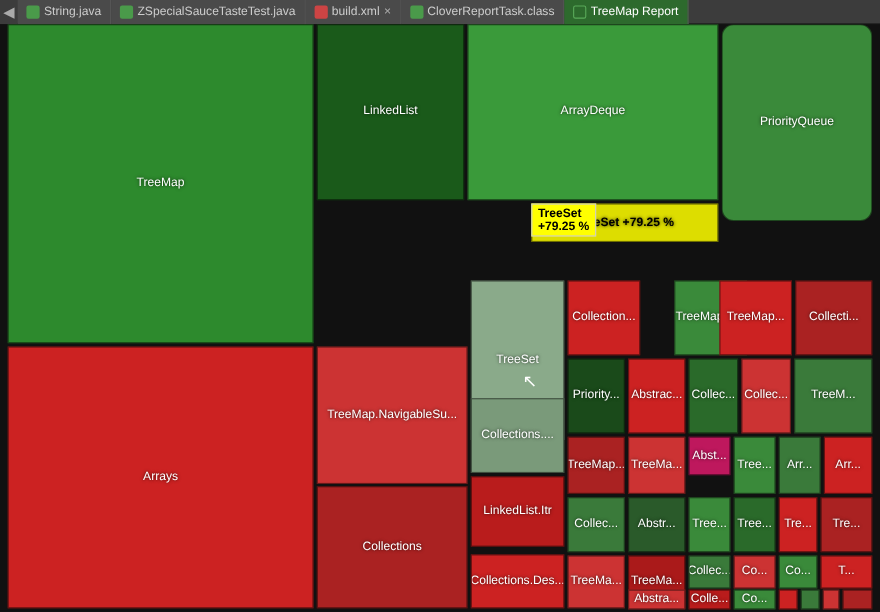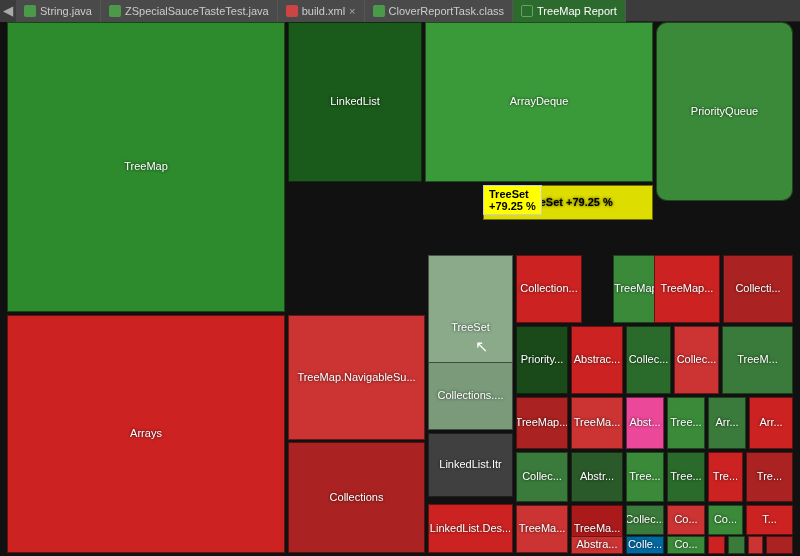--- a/index.html
+++ b/index.html
@@ -145,25 +145,25 @@
     </div>
     <div class="tm-cell" style="left: 288px; top: 293px; width: 137px; height: 125px; background: rgb(204, 51, 51);">
       <span>TreeMap.NavigableSu...</span>
     </div>
     <div class="tm-cell" style="left: 428px; top: 233px; width: 85px; height: 145px; background: rgb(138, 170, 138);">
       <span>TreeSet</span>
     </div>
     <div class="tm-cell" style="left: 428px; top: 340px; width: 85px; height: 68px; background: rgb(122, 154, 122);">
       <span>Collections....</span>
     </div>
-    <div class="tm-cell" style="left: 428px; top: 411px; width: 85px; height: 64px; background: #404040;">
+    <div class="tm-cell" style="left: 428px; top: 411px; width: 85px; height: 64px; background: #b91c1c;">
       <span>LinkedList.Itr</span>
     </div>
     <div class="tm-cell" style="left: 428px; top: 482px; width: 85px; height: 49px; background: rgb(204, 34, 34);">
-      <span>LinkedList.Des...</span>
+      <span>Collections.Des...</span>
     </div>
     <div class="tm-cell" style="left: 516px; top: 233px; width: 66px; height: 68px; background: rgb(204, 34, 34);">
       <span>Collection...</span>
     </div>
     <div class="tm-cell" style="left: 613px; top: 233px; width: 66px; height: 68px; background: rgb(58, 138, 58);">
       <span>TreeMap.N...</span>
     </div>
     <div class="tm-cell" style="left: 654px; top: 233px; width: 66px; height: 68px; background: rgb(204, 34, 34);">
       <span>TreeMap...</span>
     </div>
@@ -184,21 +184,21 @@
     </div>
     <div class="tm-cell" style="left: 722px; top: 304px; width: 71px; height: 68px; background: rgb(58, 122, 58);">
       <span>TreeM...</span>
     </div>
     <div class="tm-cell" style="left: 516px; top: 375px; width: 52px; height: 52px; background: rgb(170, 34, 34);">
       <span>TreeMap...</span>
     </div>
     <div class="tm-cell" style="left: 571px; top: 375px; width: 52px; height: 52px; background: rgb(204, 51, 51);">
       <span>TreeMa...</span>
     </div>
-    <div class="tm-cell" style="left: 626px; top: 375px; width: 38px; height: 52px; background: #ec4899;">
+    <div class="tm-cell" style="left: 626px; top: 375px; width: 38px; height: 35px; background: #be185d;">
       <span>Abst...</span>
     </div>
     <div class="tm-cell" style="left: 667px; top: 375px; width: 38px; height: 52px; background: rgb(58, 138, 58);">
       <span>Tree...</span>
     </div>
     <div class="tm-cell" style="left: 708px; top: 375px; width: 38px; height: 52px; background: rgb(58, 122, 58);">
       <span>Arr...</span>
     </div>
     <div class="tm-cell" style="left: 749px; top: 375px; width: 44px; height: 52px; background: rgb(204, 34, 34);">
       <span>Arr...</span>
@@ -235,21 +235,21 @@
     </div>
     <div class="tm-cell" style="left: 708px; top: 483px; width: 35px; height: 30px; background: rgb(58, 138, 58);">
       <span>Co...</span>
     </div>
     <div class="tm-cell" style="left: 746px; top: 483px; width: 47px; height: 30px; background: rgb(204, 34, 34);">
       <span>T...</span>
     </div>
     <div class="tm-cell" style="left: 571px; top: 514px; width: 52px; height: 18px; background: rgb(204, 51, 51);">
       <span>Abstra...</span>
     </div>
-    <div class="tm-cell" style="left: 626px; top: 514px; width: 38px; height: 18px; background: #0369a1; align-items: center;">
+    <div class="tm-cell" style="left: 626px; top: 514px; width: 38px; height: 18px; background: #b91c1c; align-items: center;">
       <span>Colle...</span>
     </div>
     <div class="tm-cell" style="left: 667px; top: 514px; width: 38px; height: 18px; background: rgb(58, 138, 58);">
       <span>Co...</span>
     </div>
     <div class="tm-cell" style="left: 708px; top: 514px; width: 17px; height: 18px; background: rgb(204, 34, 34);"></div>
     <div class="tm-cell" style="left: 728px; top: 514px; width: 17px; height: 18px; background: rgb(58, 122, 58);"></div>
     <div class="tm-cell" style="left: 748px; top: 514px; width: 15px; height: 18px; background: rgb(204, 51, 51);"></div>
     <div class="tm-cell" style="left: 766px; top: 514px; width: 27px; height: 18px; background: rgb(170, 34, 34);"></div>
     <div class="tooltip-box" style="left: 483px; top: 163px;"><strong>TreeSet</strong><br>+79.25 %</div>

